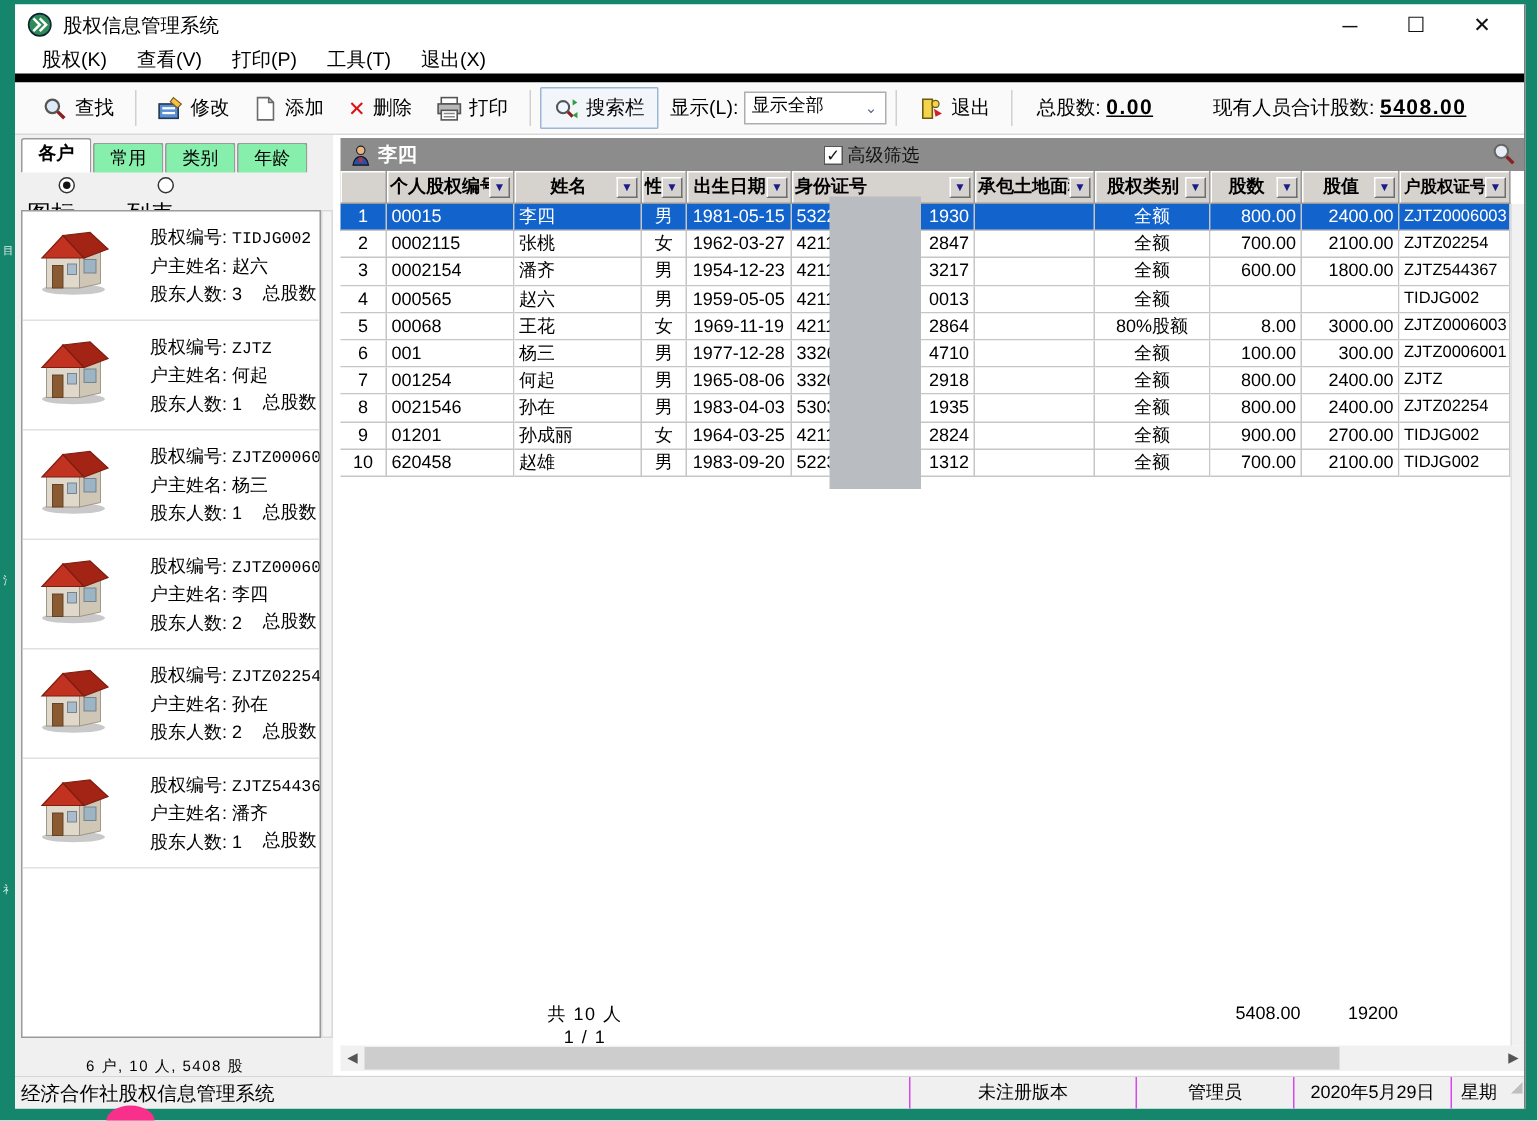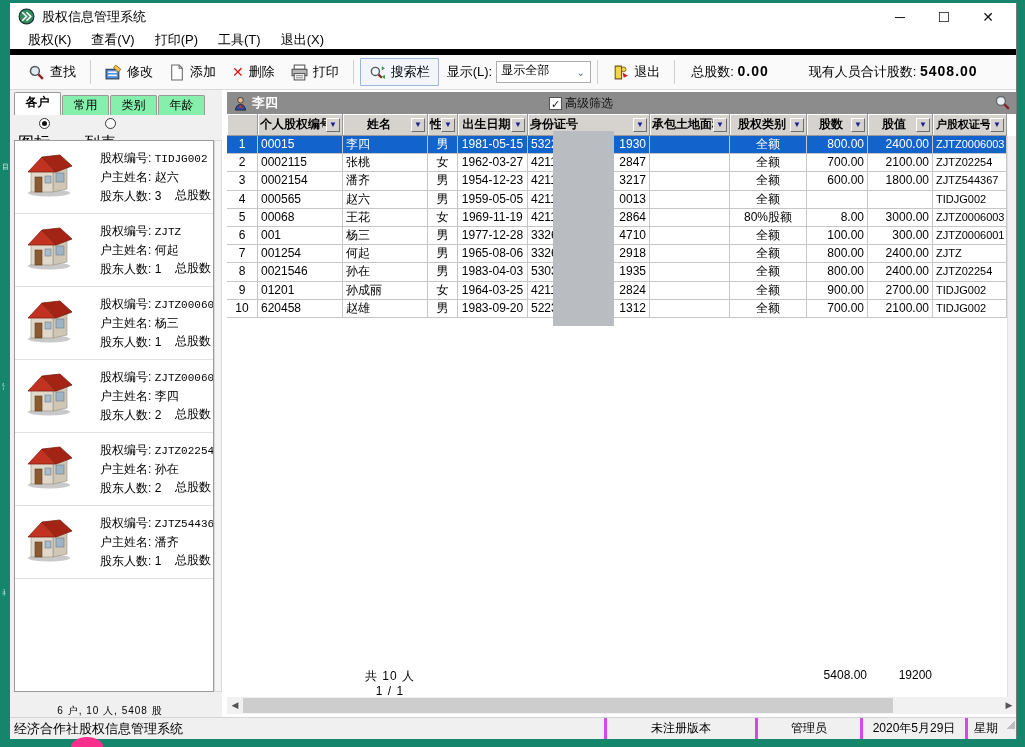--- a/index.html
+++ b/index.html
@@ -27,21 +27,21 @@
     border-bottom:1px solid #d9d9d9; flex:none; padding-left:10px; }
   .tbtn { display:flex; align-items:center; gap:5px; padding:4px 8px; font-size:13px; }
   .tsep { width:1px; height:24px; background:#d0d0d0; margin:0 6px; }
   .toggle { border:1px solid #9db6d8; background:#f2f6fb; border-radius:1px; }
   .disp-label { font-size:13px; margin:0 4px 0 8px; }
   .combo { width:95px; height:22px; border:1px solid #abadb3; background:#fff; display:flex;
     align-items:flex-start; font-size:12px; padding-left:4px; position:relative; }
   .combo .arrow { position:absolute; right:2px; top:3px; width:15px; height:15px; color:#5a6b85;
     font-size:10px; text-align:center; line-height:15px; }
   .stat { font-size:13px; margin-left:10px; }
-  .stat b { font-size:14px; letter-spacing:1px; }
+  .stat b { font-size:14px; letter-spacing:1px;text-decoration:underline; }
 
   
   .main { position:relative; flex:1; background:#fff; overflow:hidden; }
 
   
   .sidebar { position:absolute; left:0; top:0; width:212px; height:629px; background:#f0f0f0; }
   .tabs { position:absolute; left:4px; top:2px; height:23px; display:flex; align-items:flex-end; }
   .tab { width:47px; height:20px; text-align:center; line-height:19px; font-size:12px;
     border:1px solid #9a9a9a; border-bottom:none; background:#86efac; border-radius:2px 2px 0 0; margin-right:1px; }
   .tab.active { height:23px; background:#fff; font-weight:bold; position:relative; z-index:2; }
@@ -103,21 +103,21 @@
   .gfoot-shares { position:absolute; left:560px; top:578px; width:80px; text-align:right; }
   .gfoot-value { position:absolute; left:645px; top:578px; width:60px; text-align:right; }
 
   .g-hscroll { position:absolute; left:0; top:607px; width:790px; height:17px; background:#f1f1f1; }
   .g-hscroll .thumb { position:absolute; left:16px; top:1px; width:650px; height:15px; background:#cdcdcd; }
   .g-hscroll .scr-arrow.r { position:absolute; right:0; top:0; }
   .g-vscroll { position:absolute; left:780px; top:46px; width:10px; height:561px; background:#f1f1f1; border-left:1px solid #e0e0e0; }
 
   
   .statusbar { height:22px; background:#f0f0f0; border-top:1px solid #d5d5d5; display:flex; align-items:center; flex:none; font-size:12px; }
-  .sb-panel { height:100%; display:flex; align-items:center; border-right:3px solid #d946ef; justify-content:center; }
+  .sb-panel { height:100%; display:flex; align-items:center; border-right:1px solid #d946ef; justify-content:center; }
   .sb-app { flex:1; justify-content:flex-start; padding-left:4px; font-size:13px; }
   .sb-ver { width:151px; } .sb-user { width:105px; } .sb-date { width:105px; }
   .sb-week { width:48px; border-right:none; justify-content:flex-start; padding-left:6px; overflow:hidden; white-space:nowrap; }
   .grip { position:absolute; right:1px; bottom:10px; width:8px; height:8px;
     background:linear-gradient(135deg, transparent 50%, #aaa 50%); opacity:.7; }
 
   
   .edge-glyph { position:absolute; left:2px; color:#fff; font-size:7px; opacity:.85; }
   .pink-dot { position:absolute; left:71px; top:737px; width:32px; height:20px; background:#f8308c; border-radius:50% 50% 0 0; }
   .redx { color:#dd1111; font-weight:bold; font-size:14px; }

